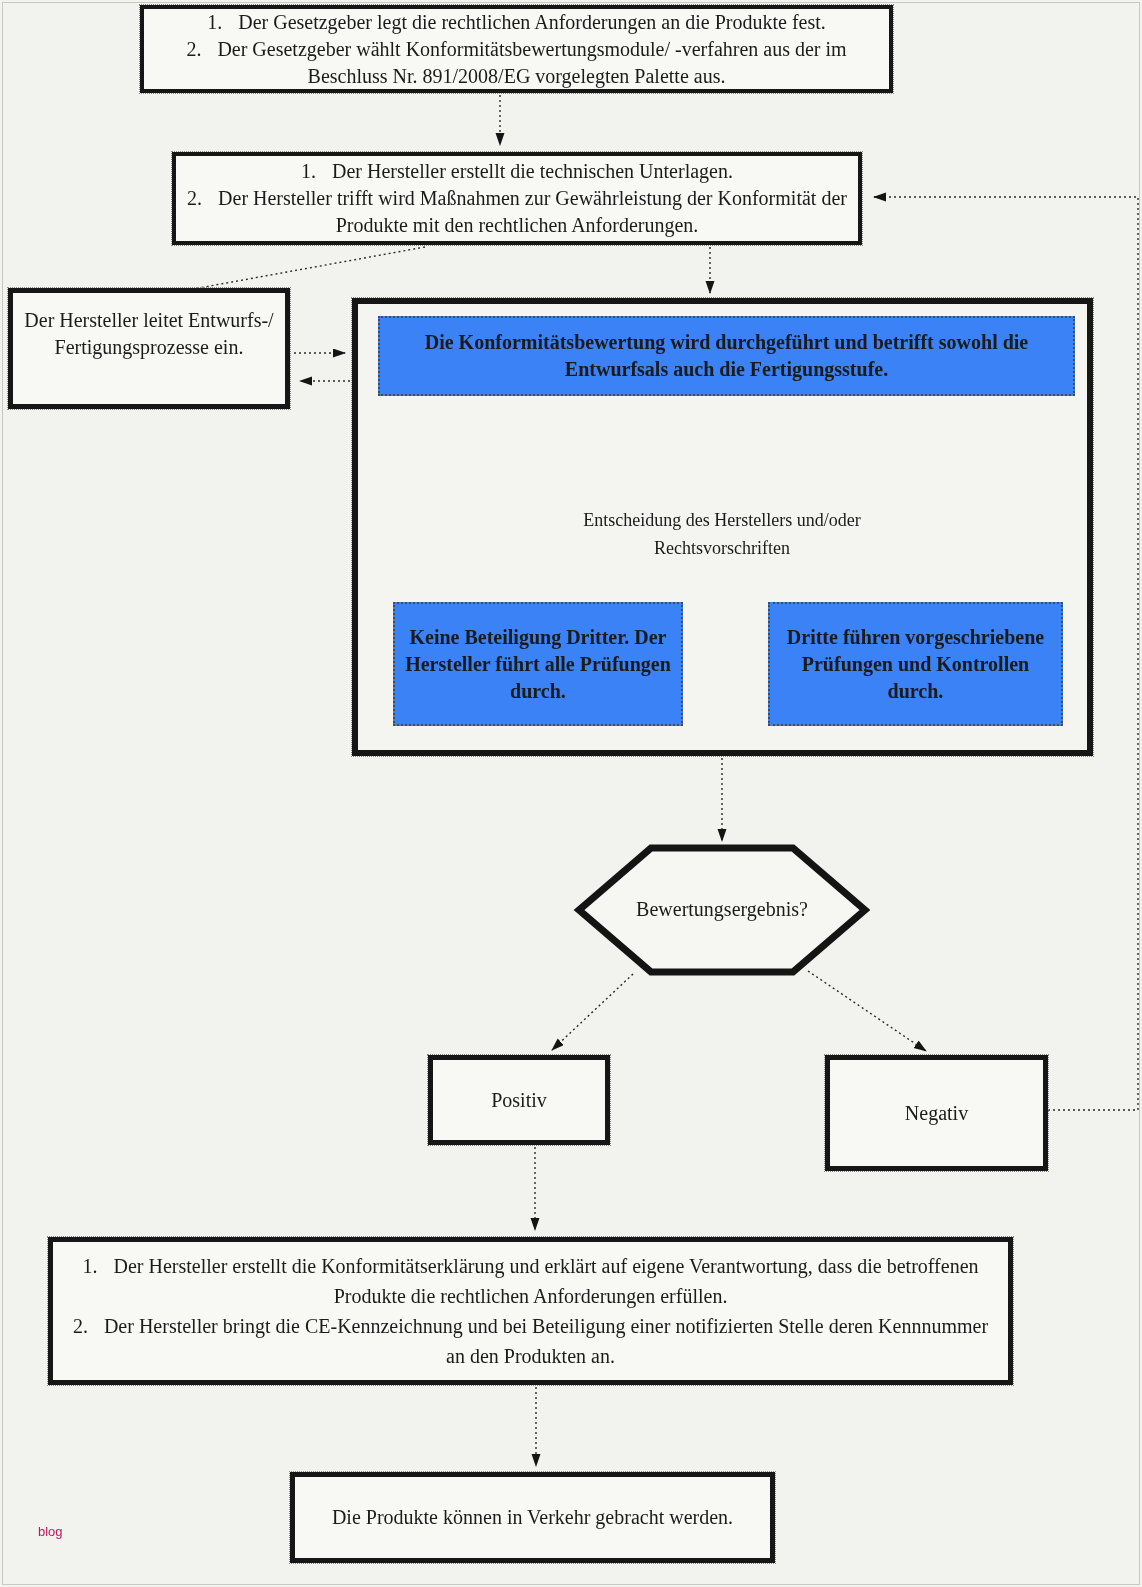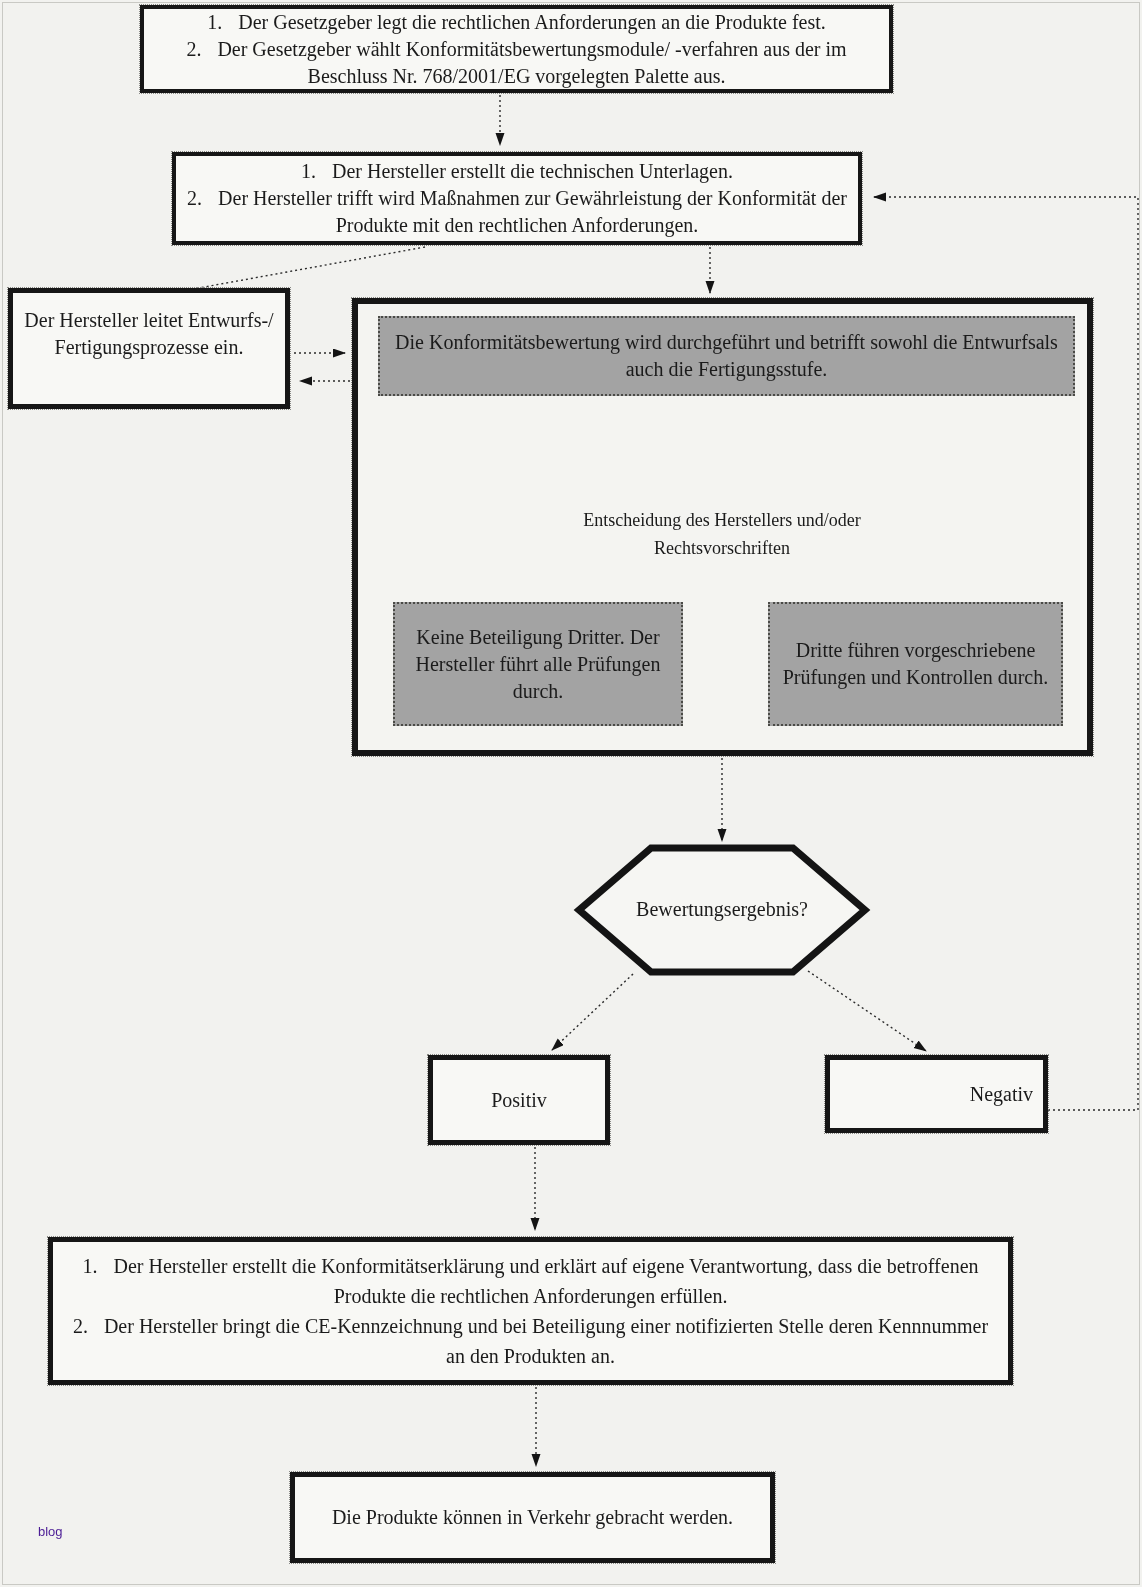--- a/index.html
+++ b/index.html
@@ -29,21 +29,22 @@
     border: 4px solid #161616;
     outline: 1px dotted #8a8a86;
     display: flex; flex-direction: column; justify-content: center;
     text-align: center;
     font-size: 20px; line-height: 27px;
     padding: 4px 10px;
   }
   .box.dotted {
     border: 2px dotted #4a4a46;
     outline: none;
-    background: #a3a3a3;
+    background: #3b82f6;
+    font-weight: bold;
   }
   .float-text {
     position: absolute;
     text-align: center;
     font-size: 18px; line-height: 28px;
   }
   .item { text-align: center; }
   .num { margin-right: 16px; }
 
   
@@ -52,27 +53,27 @@
   #b-design       { left: 8px;   top: 288px;  width: 282px; height: 121px;
                     justify-content: flex-start; padding-top: 14px; border-width: 5px; }
   #b-container    { left: 352px; top: 298px;  width: 741px; height: 458px;
                     border-width: 6px; background: #f4f4f1; padding: 0; }
   #b-assess       { left: 378px; top: 316px;  width: 697px; height: 80px; }
   #t-decision     { left: 560px; top: 506px;  width: 324px; }
   #b-no3rd        { left: 393px; top: 602px;  width: 290px; height: 124px; }
   #b-3rd          { left: 768px; top: 602px;  width: 295px; height: 124px; }
   #t-hexlabel     { left: 592px; top: 895px;  width: 260px; font-size: 20px; }
   #b-positive     { left: 428px; top: 1055px; width: 182px; height: 90px; border-width: 5px; }
-  #b-negative     { left: 825px; top: 1055px; width: 223px; height: 78px; border-width: 5px; text-align: right; }
+  #b-negative     { left: 825px; top: 1055px; width: 223px; height: 116px; border-width: 5px; }
   #b-declaration  { left: 48px;  top: 1237px; width: 965px; height: 148px;
                     line-height: 30px; border-width: 5px; }
   #b-market       { left: 290px; top: 1472px; width: 485px; height: 91px; border-width: 5px; }
   .watermark {
     position: absolute; left: 38px; top: 1524px;
-    color: #4c1d95; font: 13px "Liberation Sans", sans-serif;
+    color: #be185d; font: 13px "Liberation Sans", sans-serif;
   }
 </style>
 </head>
 <body>
 
 <div class="canvas">
 
   <svg class="overlay" width="1142" height="1587" viewBox="0 0 1142 1587">
     <defs>
       <marker id="arr" markerWidth="14" markerHeight="10" refX="12" refY="4.5" orient="auto" markerUnits="userSpaceOnUse">
@@ -101,21 +102,21 @@
     <polygon points="651,848 793,848 865,910 793,972 651,972 579,910" fill="#f6f6f3" stroke="#141414" stroke-width="7"></polygon>
   </svg>
 
   <div class="page-border"></div>
 
   <div class="box" id="b-legislator">
     <div class="item">
       <span class="num">1.</span><span>Der Gesetzgeber legt die rechtlichen Anforderungen an die Produkte fest.</span>
     </div>
     <div class="item">
-      <span class="num">2.</span><span>Der Gesetzgeber wählt Konformitätsbewertungsmodule/ -verfahren aus der im Beschluss Nr. 768/2001/EG vorgelegten Palette aus.</span>
+      <span class="num">2.</span><span>Der Gesetzgeber wählt Konformitätsbewertungsmodule/ -verfahren aus der im Beschluss Nr. 891/2008/EG vorgelegten Palette aus.</span>
     </div>
   </div>
 
   <div class="box" id="b-manufacturer">
     <div class="item">
       <span class="num">1.</span><span>Der Hersteller erstellt die technischen Unterlagen.</span>
     </div>
     <div class="item">
       <span class="num">2.</span><span>Der Hersteller trifft wird Maßnahmen zur Gewährleistung der Konformität der Produkte mit den rechtlichen Anforderungen.</span>
     </div>

